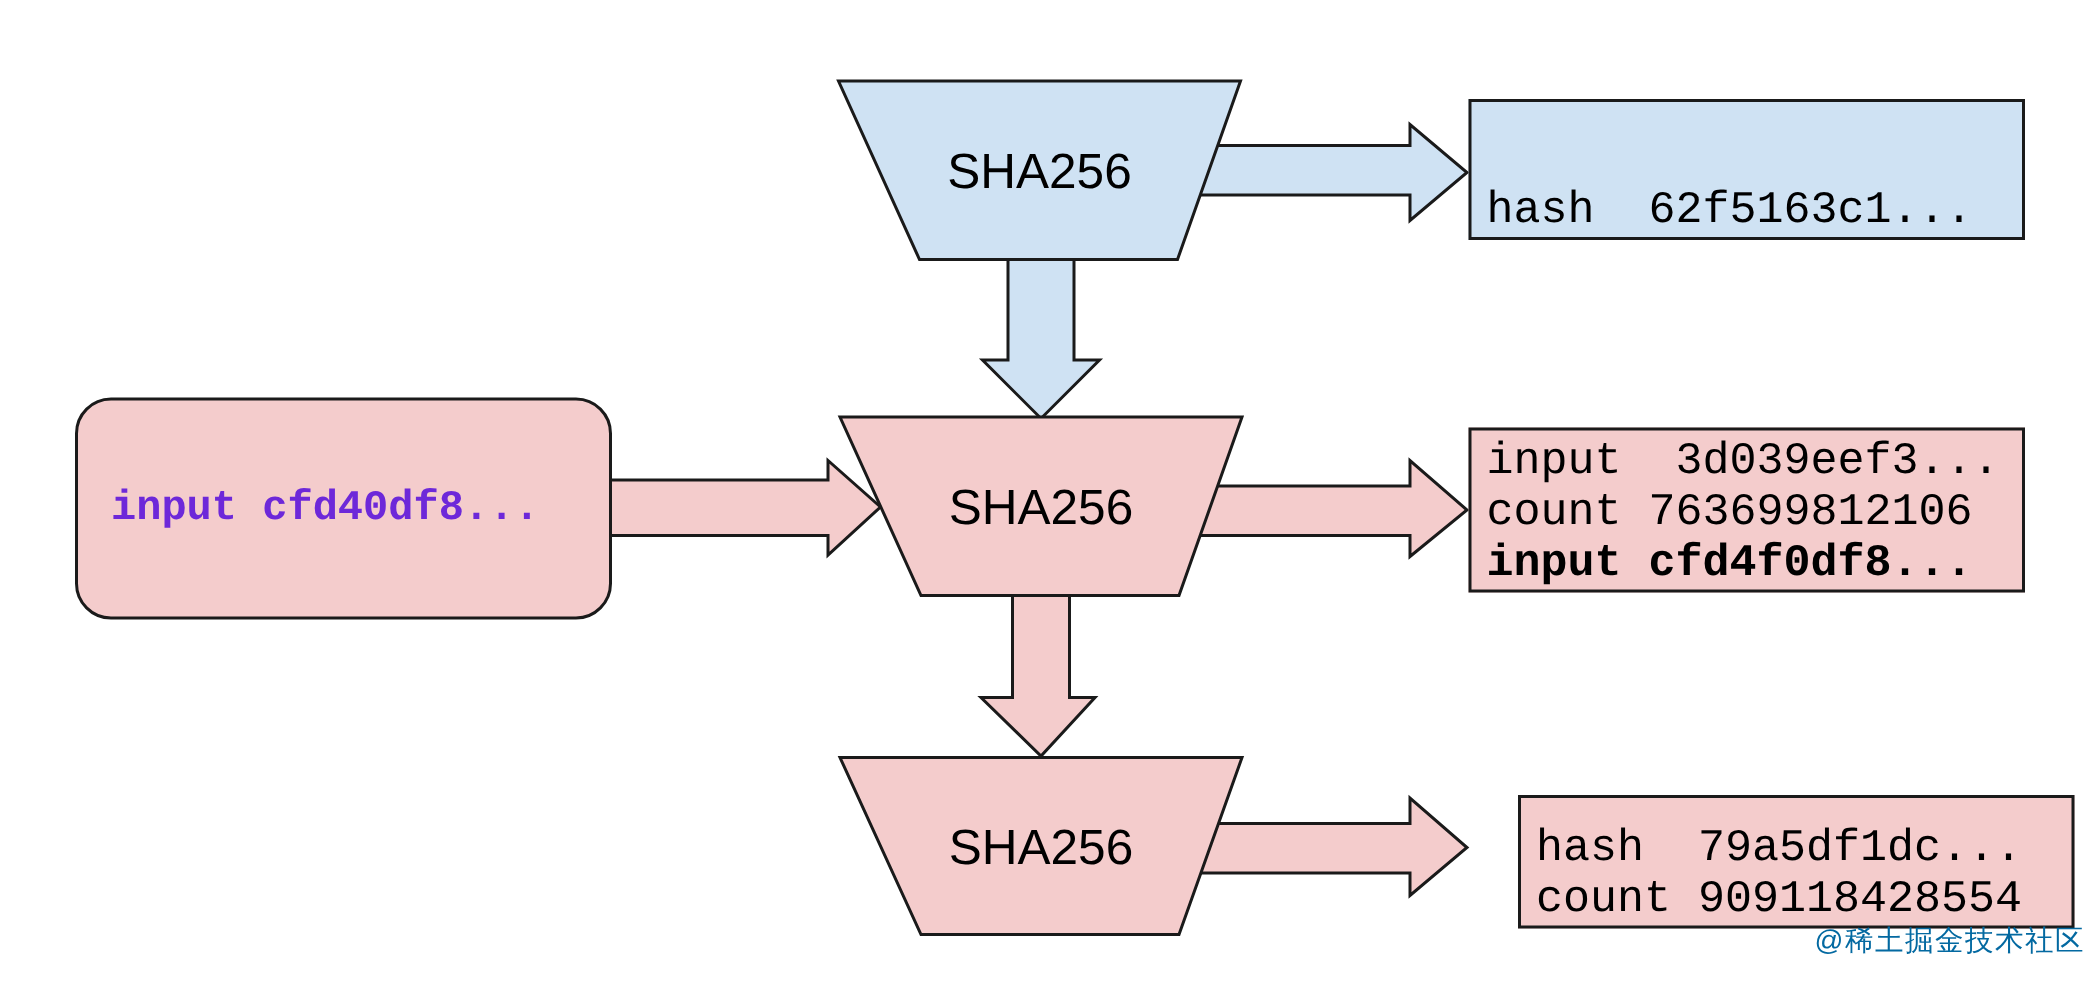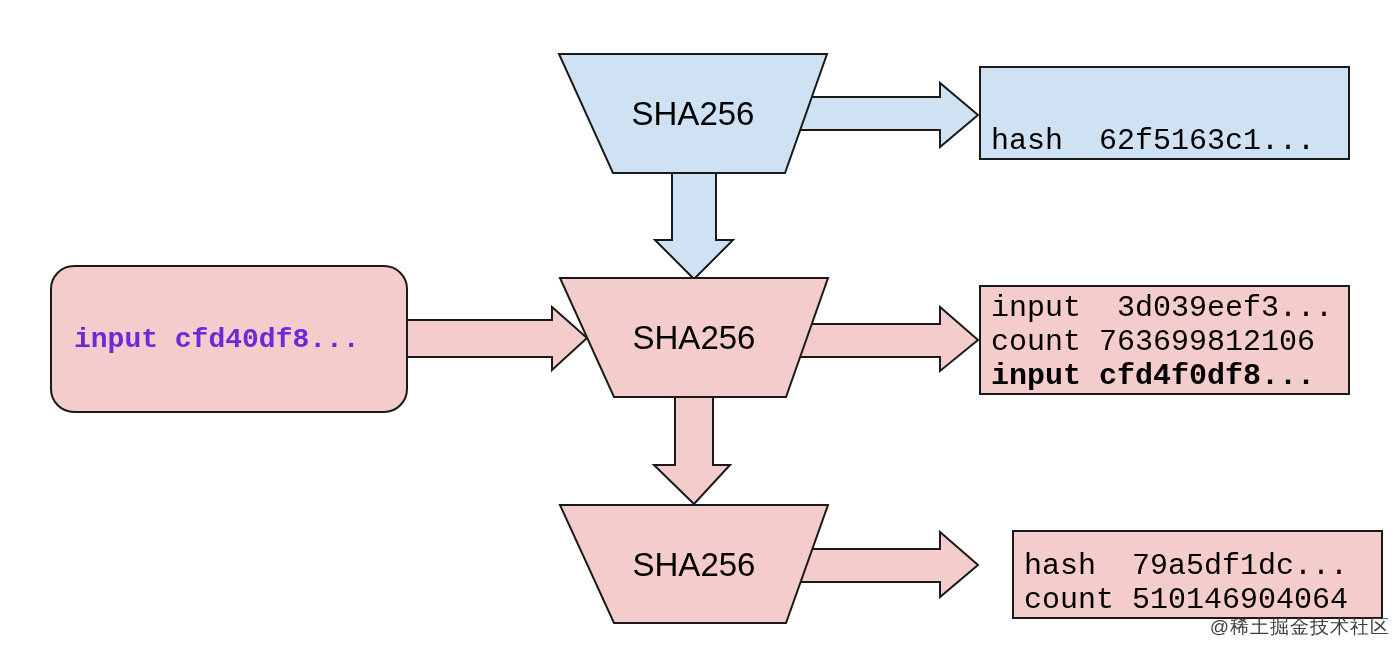--- a/index.html
+++ b/index.html
@@ -58,21 +58,21 @@
     font-weight: bold;
     color: #6d28d9;
     white-space: pre;
   }
   .watermark {
     position: absolute;
     top: 614px;
     right: 10px;
     font-family: "Liberation Sans", sans-serif;
     font-size: 19px;
-    color: #404040;
+    color: #0369a1;
     letter-spacing: 1px;
   }
 </style>
 </head>
 <body>
 
 <div class="canvas">
 
   <svg width="1400" height="655" viewBox="0 0 1400 655">
 
@@ -101,18 +101,18 @@
   </div>
 
   <div class="box pink" style="left:979px; top:285px; width:371px; height:110px;">
     <div>input  3d039eef3...</div>
     <div>count 763699812106</div>
     <div class="bold">input cfd4f0df8...</div>
   </div>
 
   <div class="box pink" style="left:979px; top:530px; width:371px; height:89px;margin-left:33px;">
     <div>hash  79a5df1dc...</div>
-    <div>count 510146904064</div>
+    <div>count 909118428554</div>
   </div>
 
   <div class="watermark">@稀土掘金技术社区</div>
 
 </div>
 
 </body></html>

